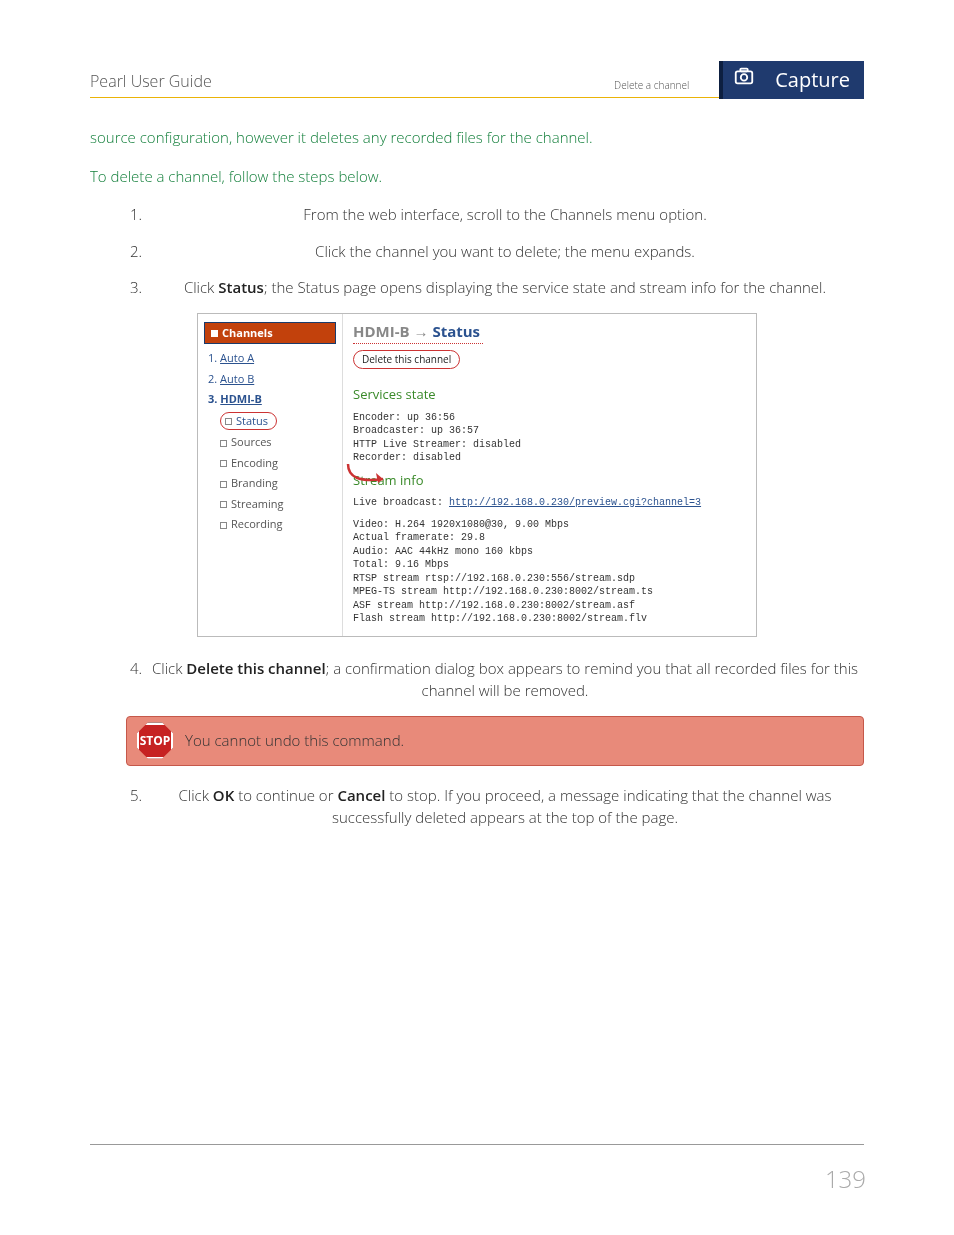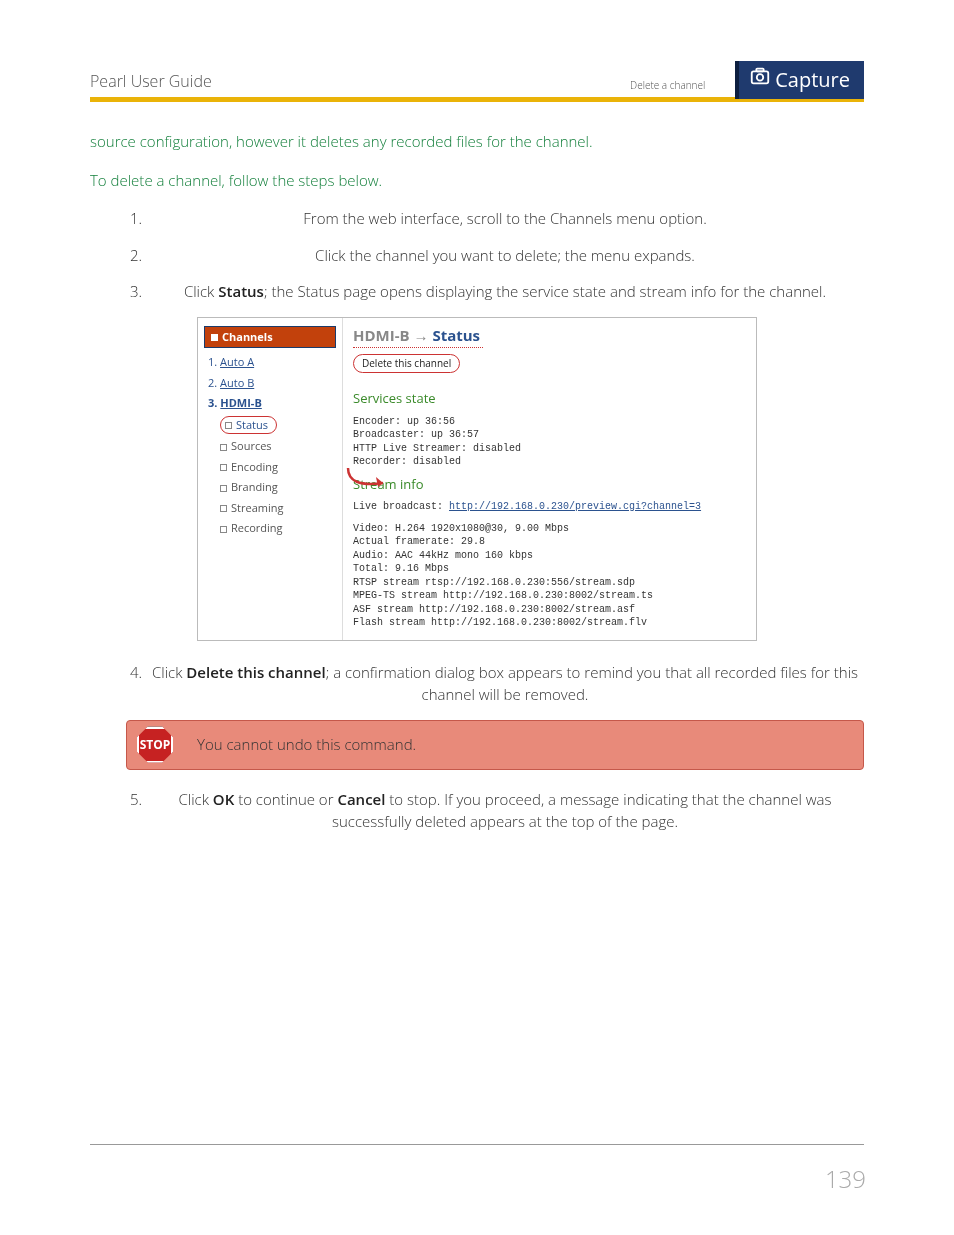--- a/index.html
+++ b/index.html
@@ -11,21 +11,21 @@
     position: relative;
     font-size: 15px;
     line-height: 1.5;
   }
   .page {
     padding: 55px 90px 0 90px;
   }
   .header {
     display: flex;
     align-items: flex-end;
-    border-bottom: 5px solid #eab308;
+    border-bottom: 1px solid #eab308;
     padding-bottom: 4px;
     margin-bottom: 28px;
   }
   .header-left {
     flex: 1;
     color: #555;
     font-weight: 300;
     font-size: 16px;
   }
   .header-mid {
@@ -36,21 +36,21 @@
     margin-left: 35px;
   }
   .capture-tab {
     background: #1f3a6e;
     color: #fff;
     padding: 4px 14px 4px 10px;
     font-size: 20px;
     font-weight: 400;
     display: flex;
     align-items: center;
-    gap: 4px;
+    gap: 20px;
     position: relative;
     top: 6px;
     border-left: 4px solid #0d1f40;
   }
   .capture-tab svg { width: 22px; height: 22px; }
   .body-text { color: #15803d; margin-bottom: 16px; font-weight: 300; }
   ol.steps { list-style: decimal; padding-left: 56px; }
   ol.steps > li { margin-bottom: 14px; font-weight: 300; color: #333; text-align: center; }
   ol.steps b { font-weight: 600; color: #222; }
 
@@ -117,21 +117,21 @@
 
   
   .callout {
     background: #e88a7a;
     border: 1px solid #c5584a;
     border-radius: 4px;
     margin: 10px 0 18px 36px;
     padding: 6px 10px;
     display: flex;
     align-items: center;
-    gap: 24px;
+    gap: 12px;
     color: #333;
     font-weight: 300;
   }
   .stop-sign {
     width: 36px; height: 36px;
     background: #c62222;
     clip-path: polygon(30% 0%, 70% 0%, 100% 30%, 100% 70%, 70% 100%, 30% 100%, 0% 70%, 0% 30%);
     color: #fff;
     display: flex; align-items: center; justify-content: center;
     font-weight: 700; font-size: 12px;

